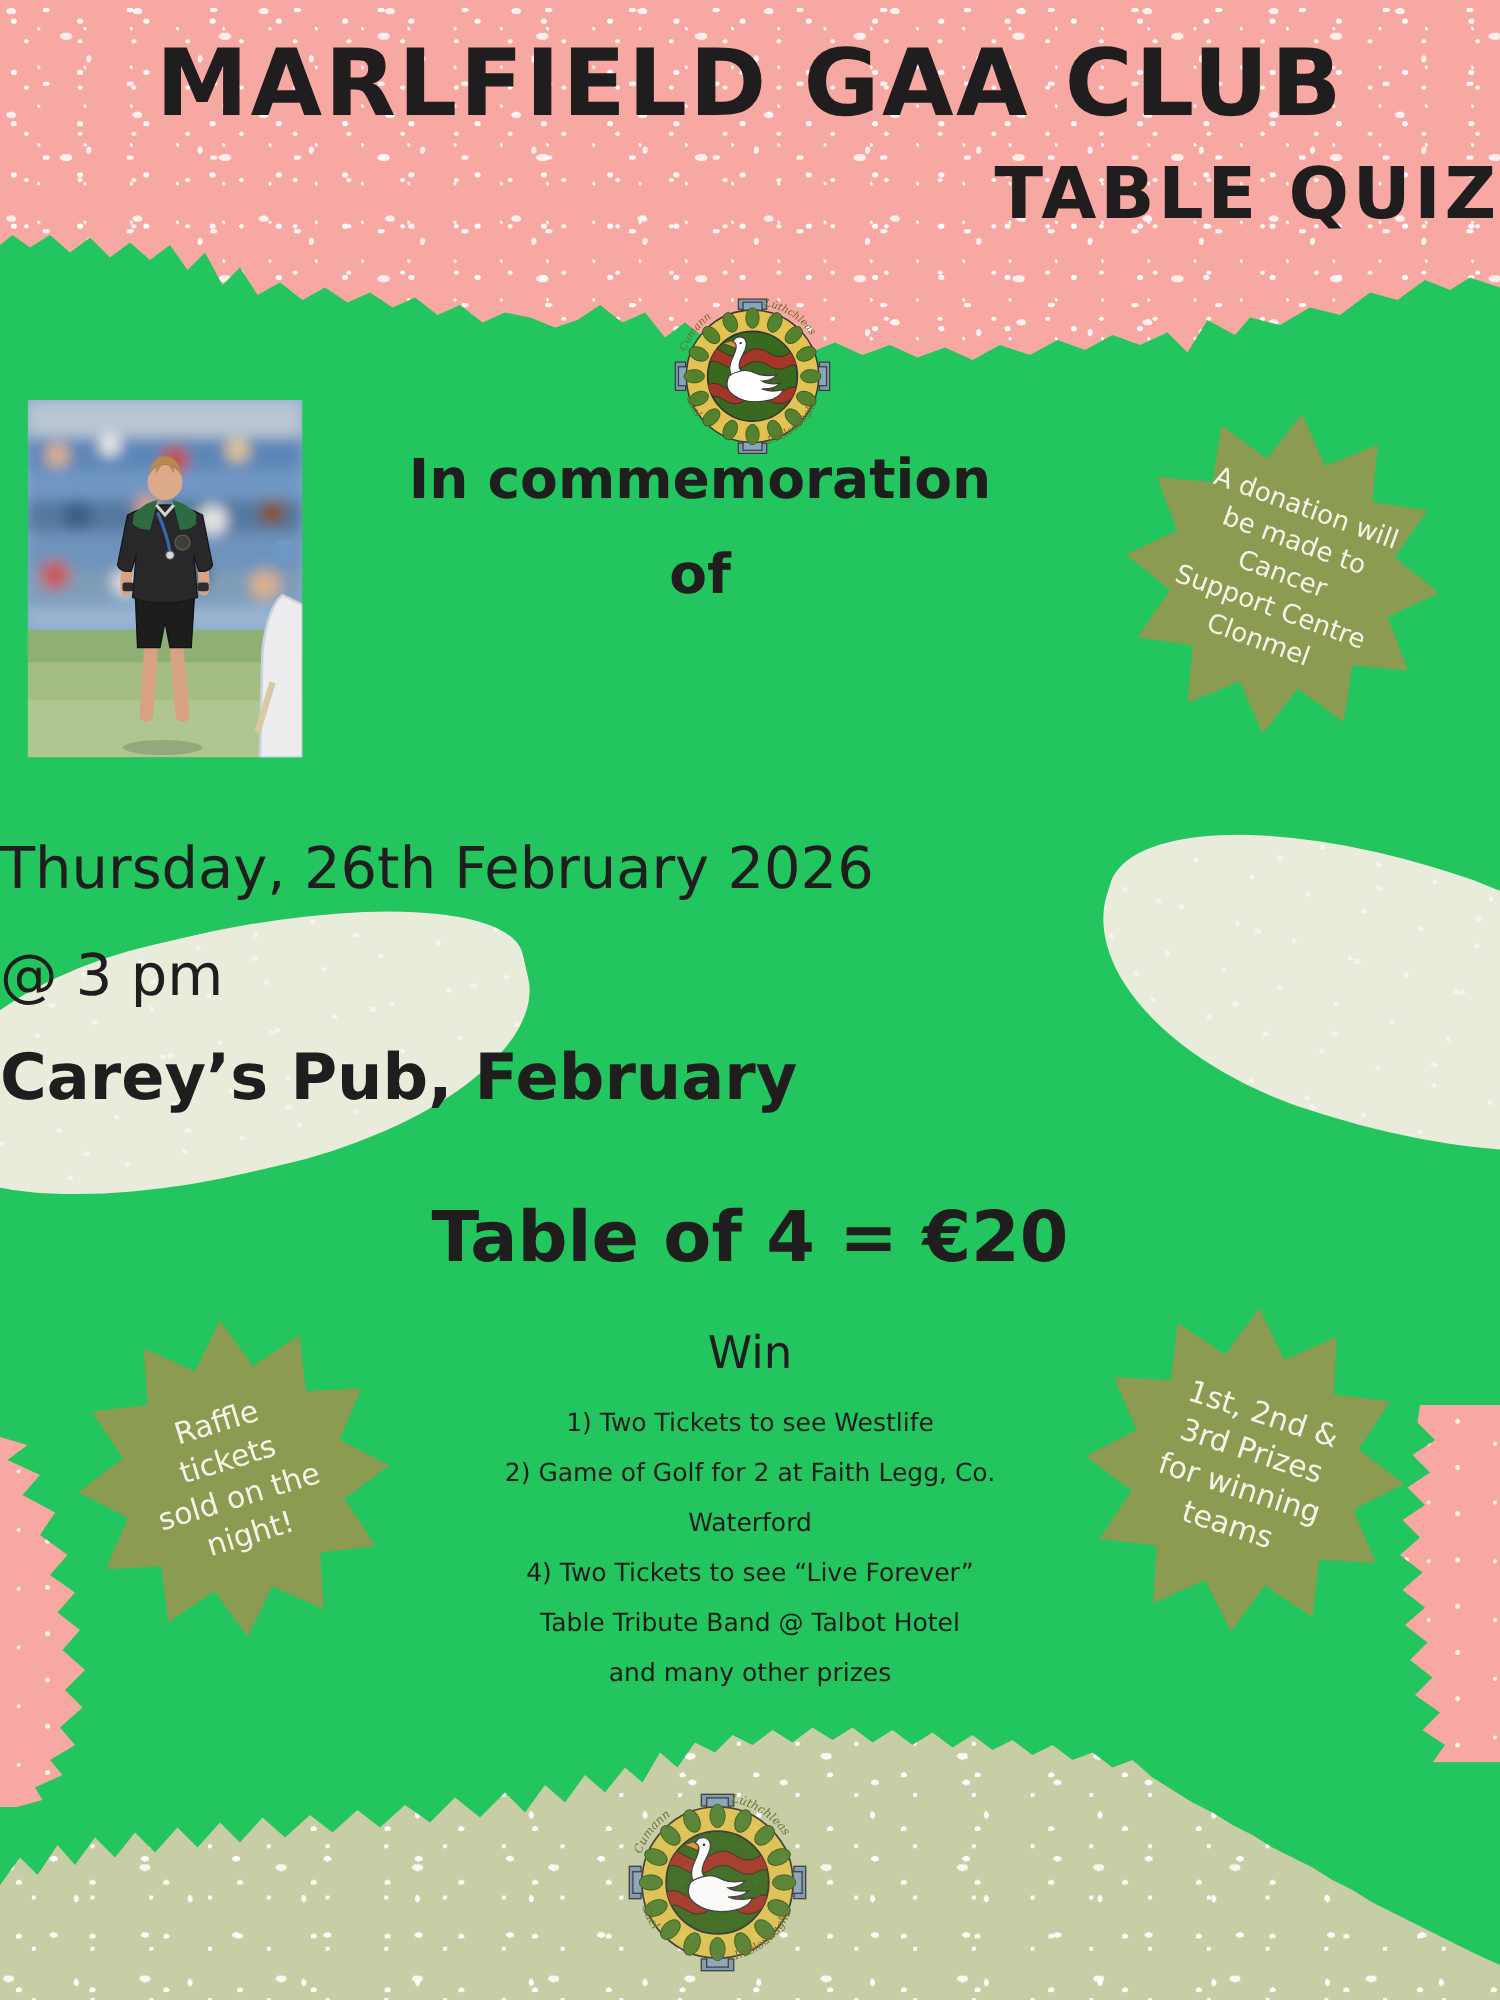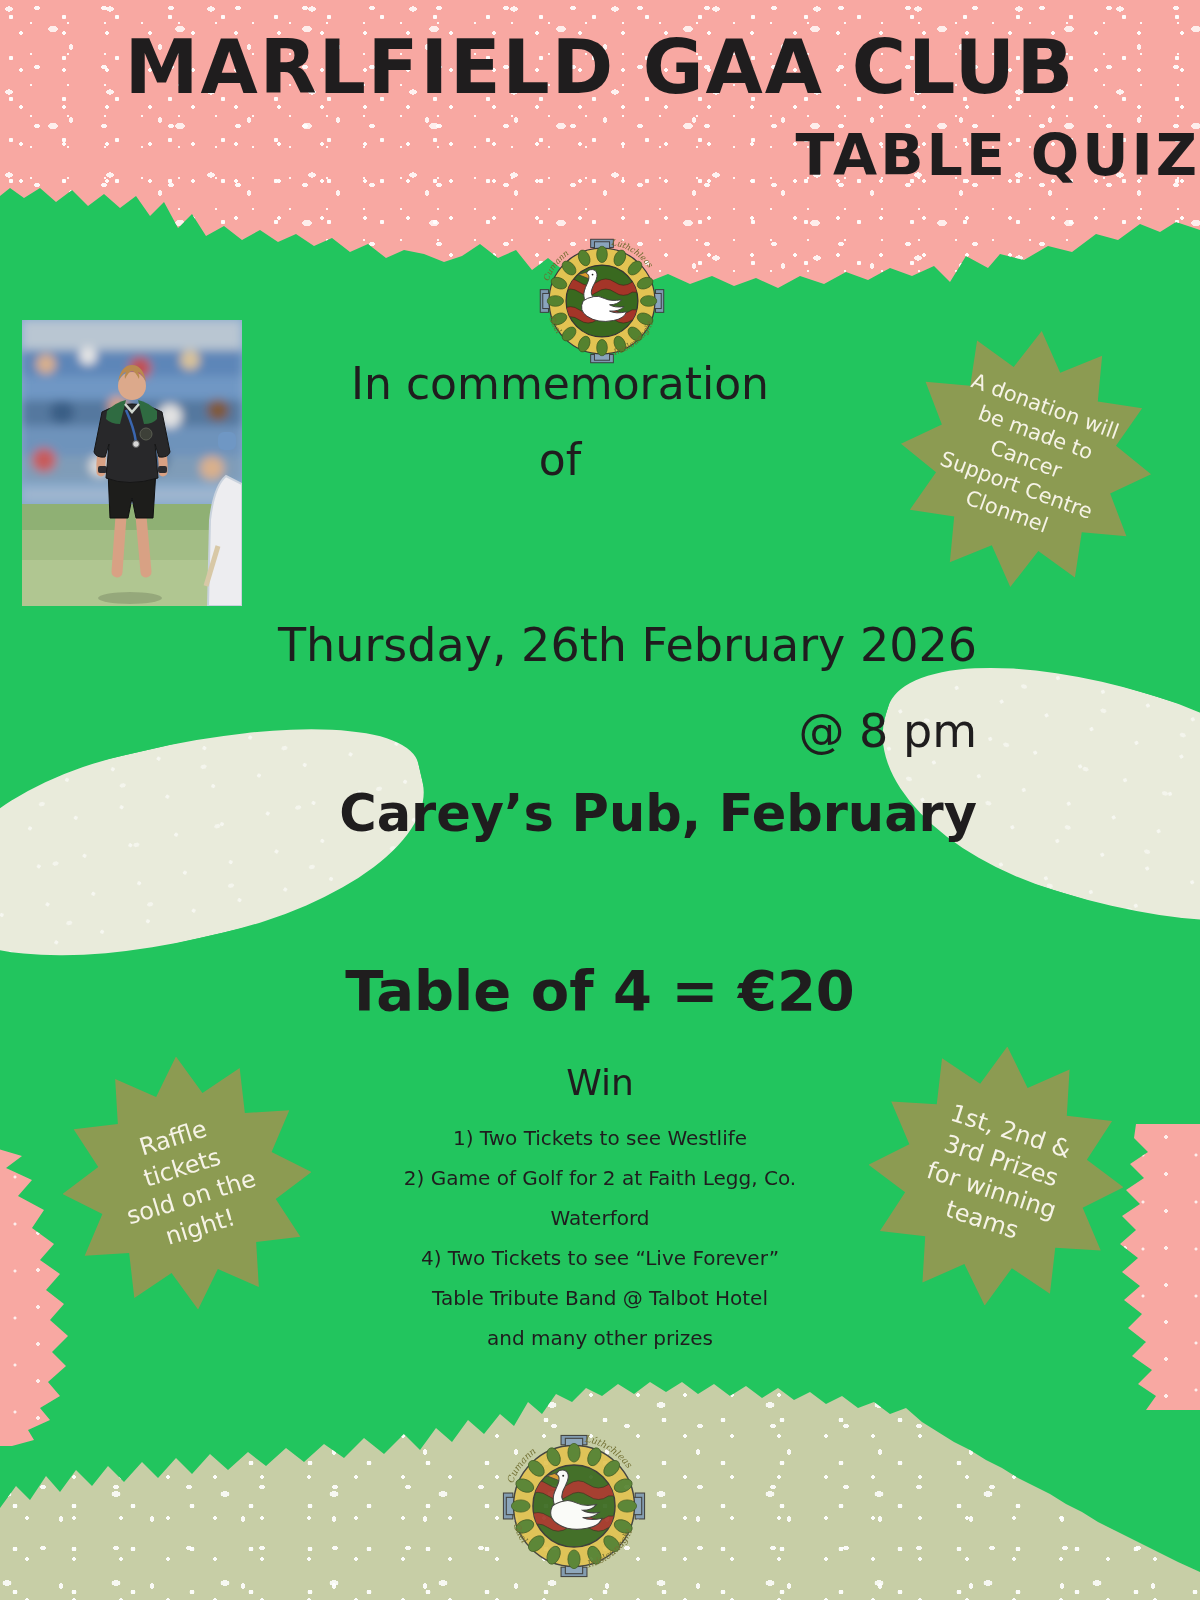--- a/index.html
+++ b/index.html
@@ -57,22 +57,22 @@
       radial-gradient(3.4px 2.2px at 43px 7px, rgba(255,255,255,.9) 97%, transparent),
       radial-gradient(1.8px 1.8px at 27px 37px, rgba(255,255,255,.95) 97%, transparent),
       radial-gradient(4.6px 2.8px at 7px 47px, rgba(255,255,255,.85) 97%, transparent),
       radial-gradient(2px 3px at 61px 27px, rgba(255,255,255,.9) 97%, transparent);
     background-size:59px 43px,73px 61px,47px 41px,109px 89px,91px 67px;
     clip-path:polygon(0 150px,16px 128px,30px 142px,46px 118px,60px 134px,76px 112px,92px 128px,108px 108px,124px 124px,142px 104px,158px 120px,176px 100px,192px 116px,210px 96px,228px 112px,248px 94px,266px 108px,286px 90px,304px 104px,324px 86px,344px 100px,364px 80px,384px 96px,404px 76px,420px 92px,436px 70px,452px 84px,468px 62px,484px 76px,500px 56px,514px 68px,528px 44px,542px 56px,556px 36px,572px 44px,586px 30px,602px 38px,618px 26px,634px 36px,650px 24px,666px 34px,682px 24px,698px 36px,714px 26px,730px 38px,746px 28px,762px 40px,778px 30px,794px 42px,810px 34px,826px 46px,842px 38px,858px 50px,874px 44px,890px 56px,906px 50px,922px 64px,938px 74px,954px 84px,970px 92px,986px 102px,1002px 110px,1018px 120px,1034px 128px,1050px 136px,1066px 146px,1082px 154px,1098px 164px,1114px 172px,1130px 180px,1146px 188px,1162px 196px,1178px 204px,1200px 214px,1200px 242px,0 242px);
   }
 
   
   .commem{position:absolute;left:180px;top:346px;width:760px;text-align:center;
-    font-size:44px;line-height:76px;font-weight:400;}
-  .event{position:absolute;left:0;top:618px;width:977px;text-align:right;}
+    font-size:44px;line-height:76px;font-weight:700;}
+  .event{position:absolute;left:0;top:667px;width:977px;text-align:left;}
   .event .date{font-size:46px;font-weight:500;}
   .event .time{font-size:46px;font-weight:500;margin-top:32px;}
   .event .venue{font-size:51px;font-weight:700;margin-top:26px;}
   .price{position:absolute;left:0;top:958px;width:1200px;text-align:center;
     font-size:56px;font-weight:700;}
   .win{position:absolute;left:0;top:1062px;width:1200px;text-align:center;
     font-size:36px;font-weight:500;}
   .prizes{position:absolute;left:220px;top:1118px;width:760px;text-align:center;
     font-size:20px;line-height:40px;font-weight:400;}
 
@@ -250,21 +250,21 @@
       <div>A donation will</div>
       <div>be made to</div>
       <div>Cancer</div>
       <div>Support Centre</div>
       <div>Clonmel</div>
     </div>
   </div>
 
   <div class="event">
     <div class="date">Thursday, 26th February 2026</div>
-    <div class="time">@ 8 pm</div>
+    <div class="time">@ 3 pm</div>
     <div class="venue">Carey’s Pub, February</div>
   </div>
 
   <div class="price">Table of 4 = €20</div>
   <div class="win">Win</div>
   <div class="prizes">
     <div>1) Two Tickets to see Westlife</div>
     <div>2) Game of Golf for 2 at Faith Legg, Co.</div>
     <div>Waterford</div>
     <div>4) Two Tickets to see “Live Forever”</div>

